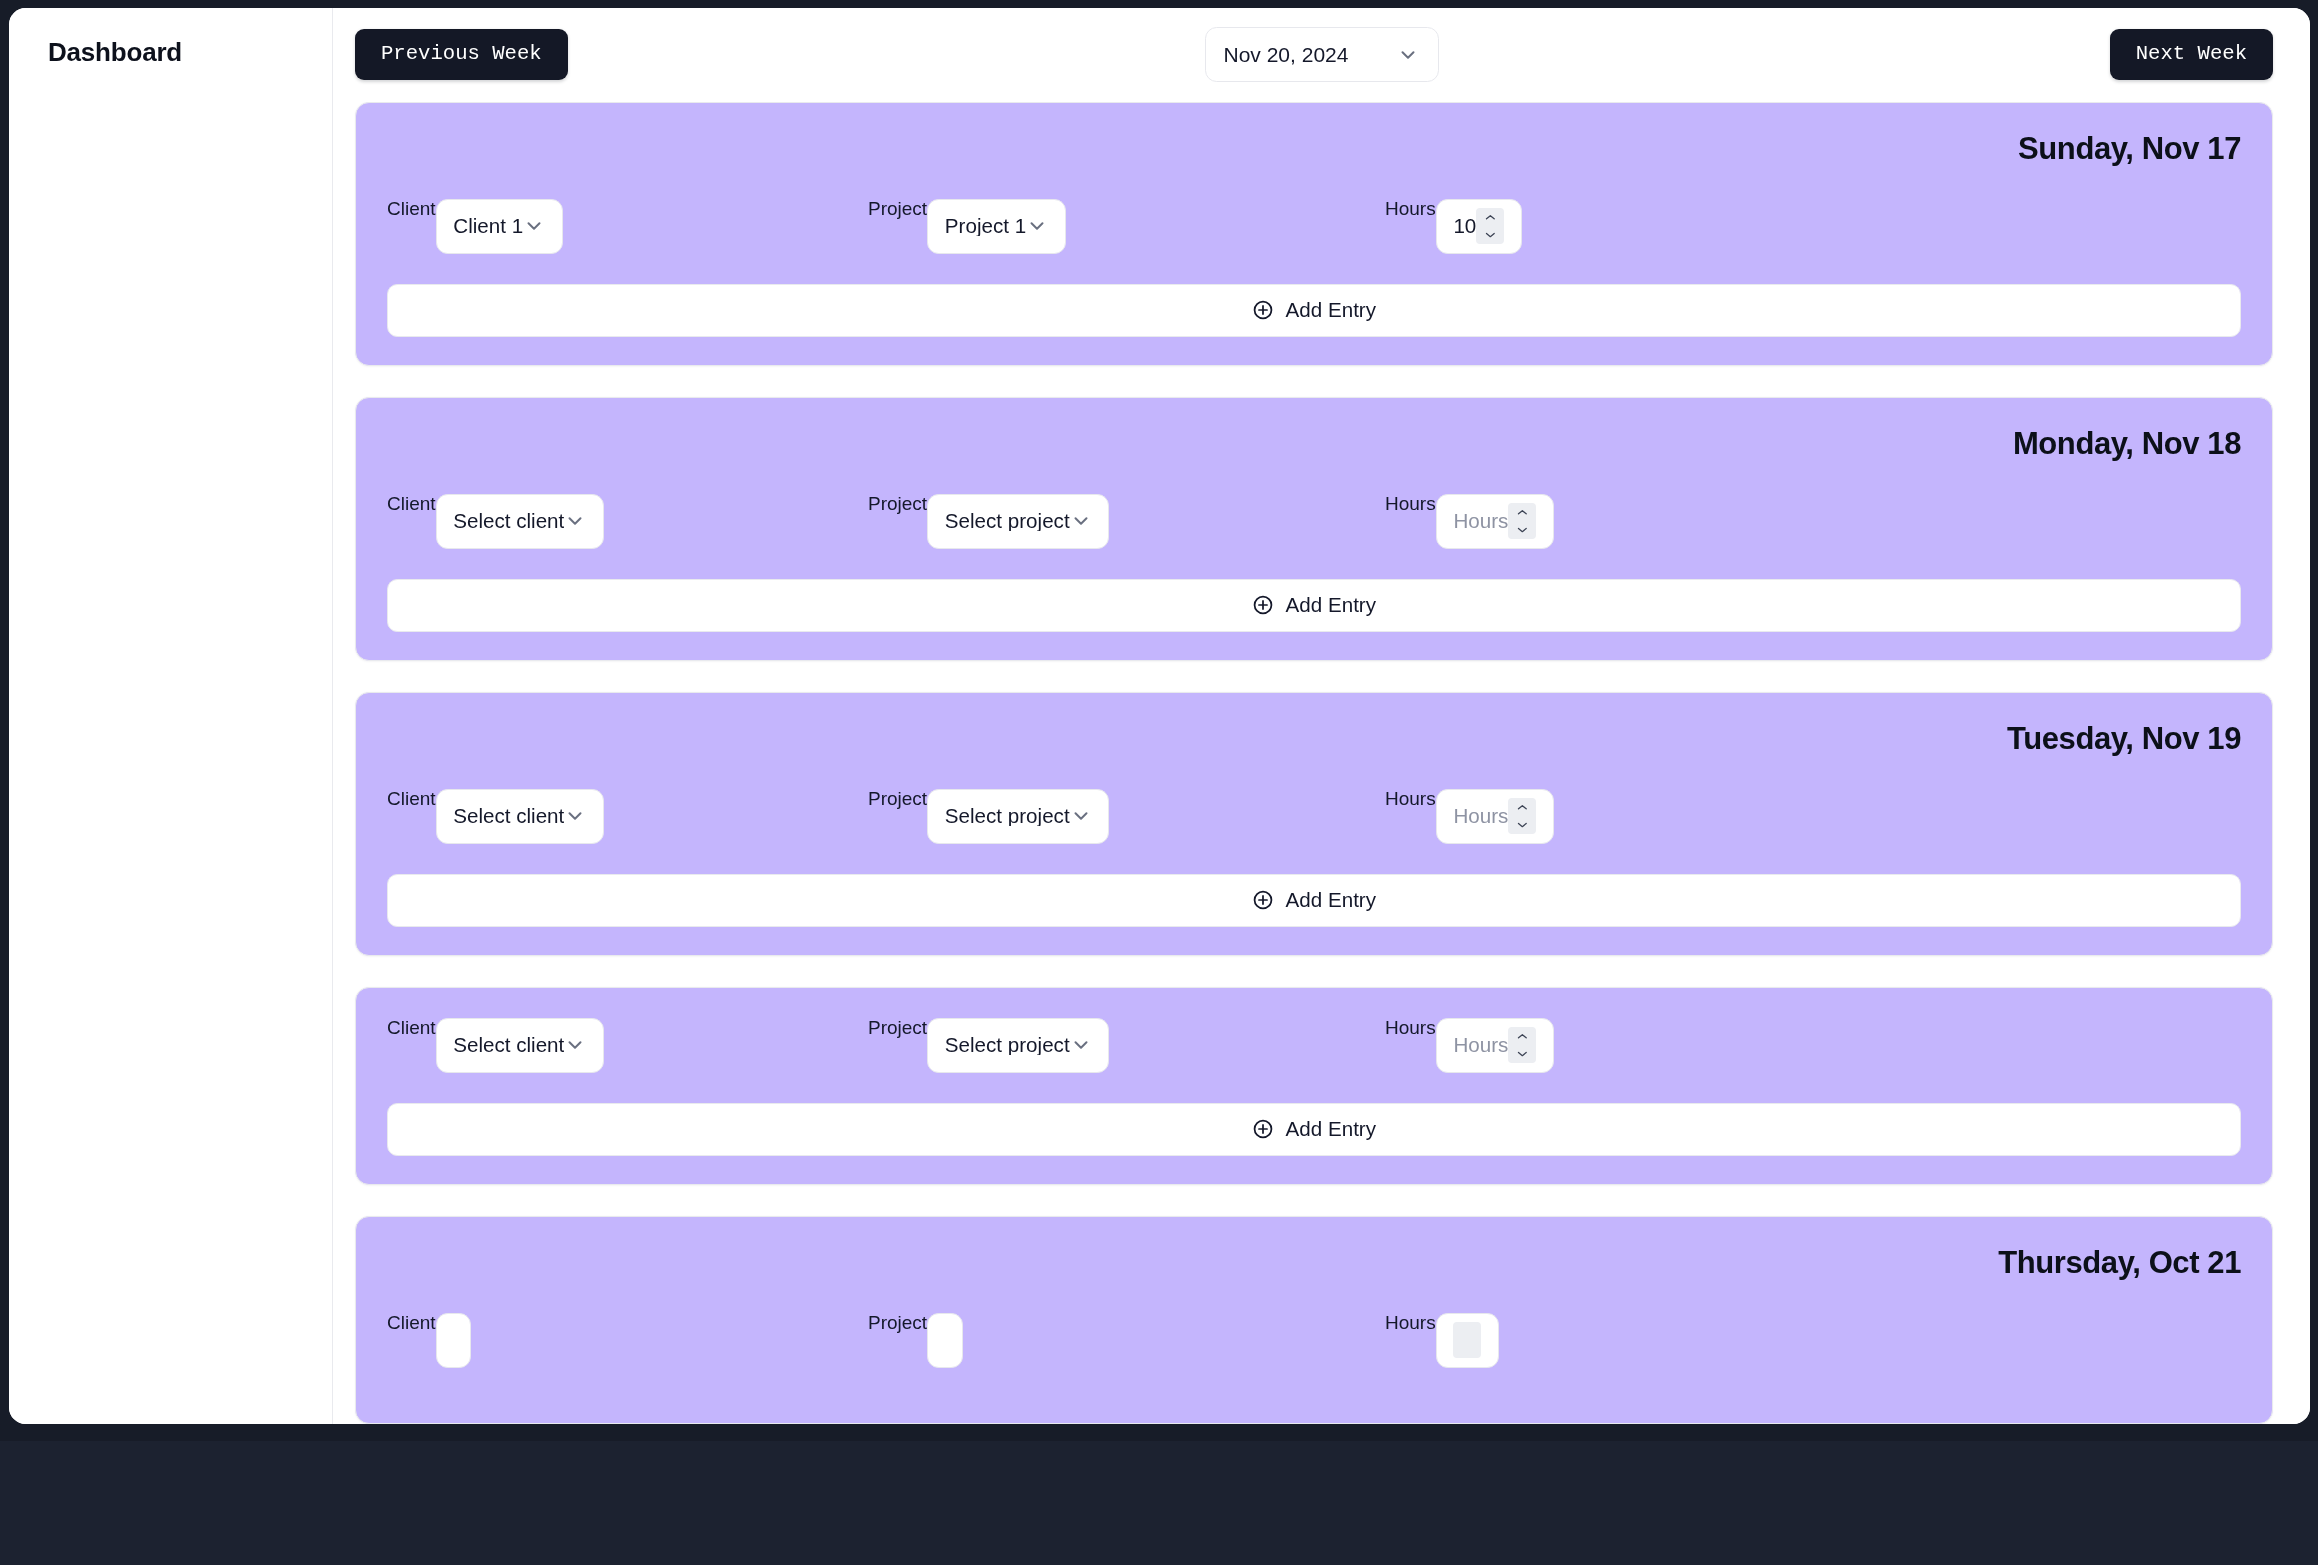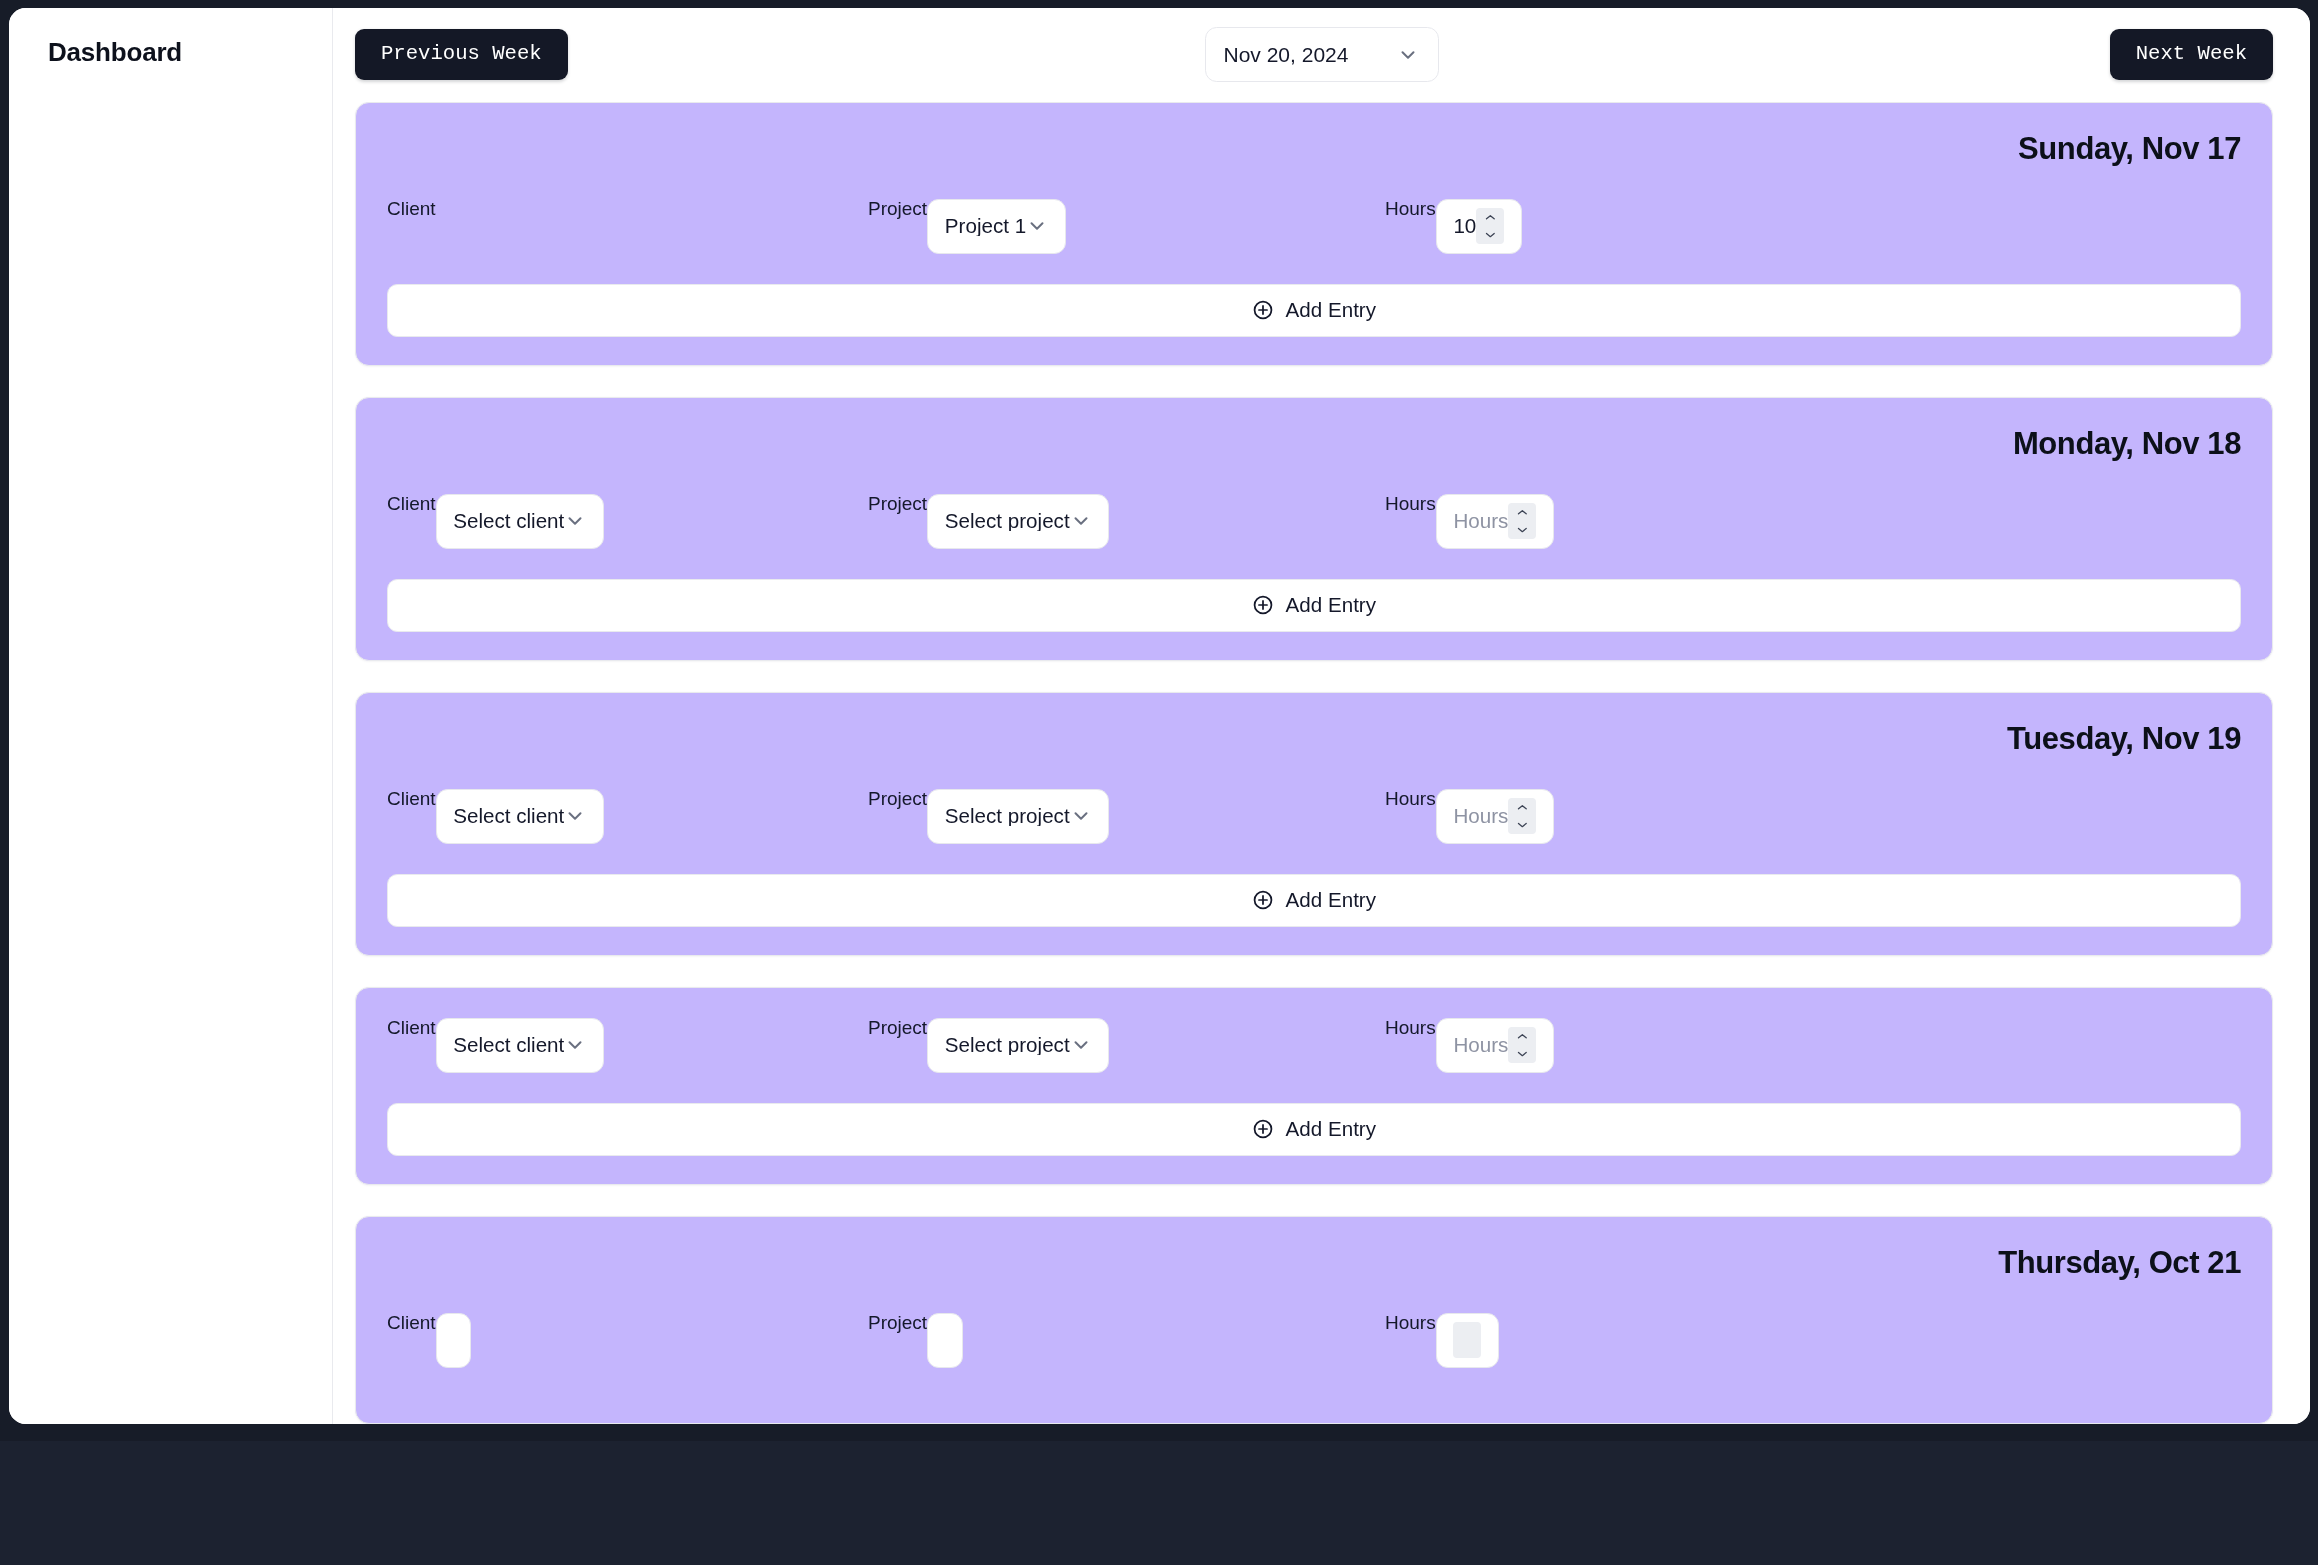--- a/index.html
+++ b/index.html
@@ -259,20 +259,28 @@
 
         <button class="week-btn">Next Week</button>
       </div>
 
       <div id="days-scroll">
           <section class="day-card">
             <h2 class="day-title">Sunday, Nov 17</h2>
             <div class="entry-row">
               <div class="field client">
                 <span class="field-label">Client</span>
+                <div class="control">
+                  <span class="control-value ">Client 1</span>
+                  <span class="chev">
+                    <svg viewBox="0 0 24 24" fill="none" stroke="#6a7080" stroke-width="2.2" stroke-linecap="round" stroke-linejoin="round">
+                      <polyline points="6 9 12 15 18 9"></polyline>
+                    </svg>
+                  </span>
+                </div>
               </div>
               <div class="field project">
                 <span class="field-label">Project</span>
                 <div class="control">
                   <span class="control-value ">Project 1</span>
                   <span class="chev">
                     <svg viewBox="0 0 24 24" fill="none" stroke="#6a7080" stroke-width="2.2" stroke-linecap="round" stroke-linejoin="round">
                       <polyline points="6 9 12 15 18 9"></polyline>
                     </svg>
                   </span>

